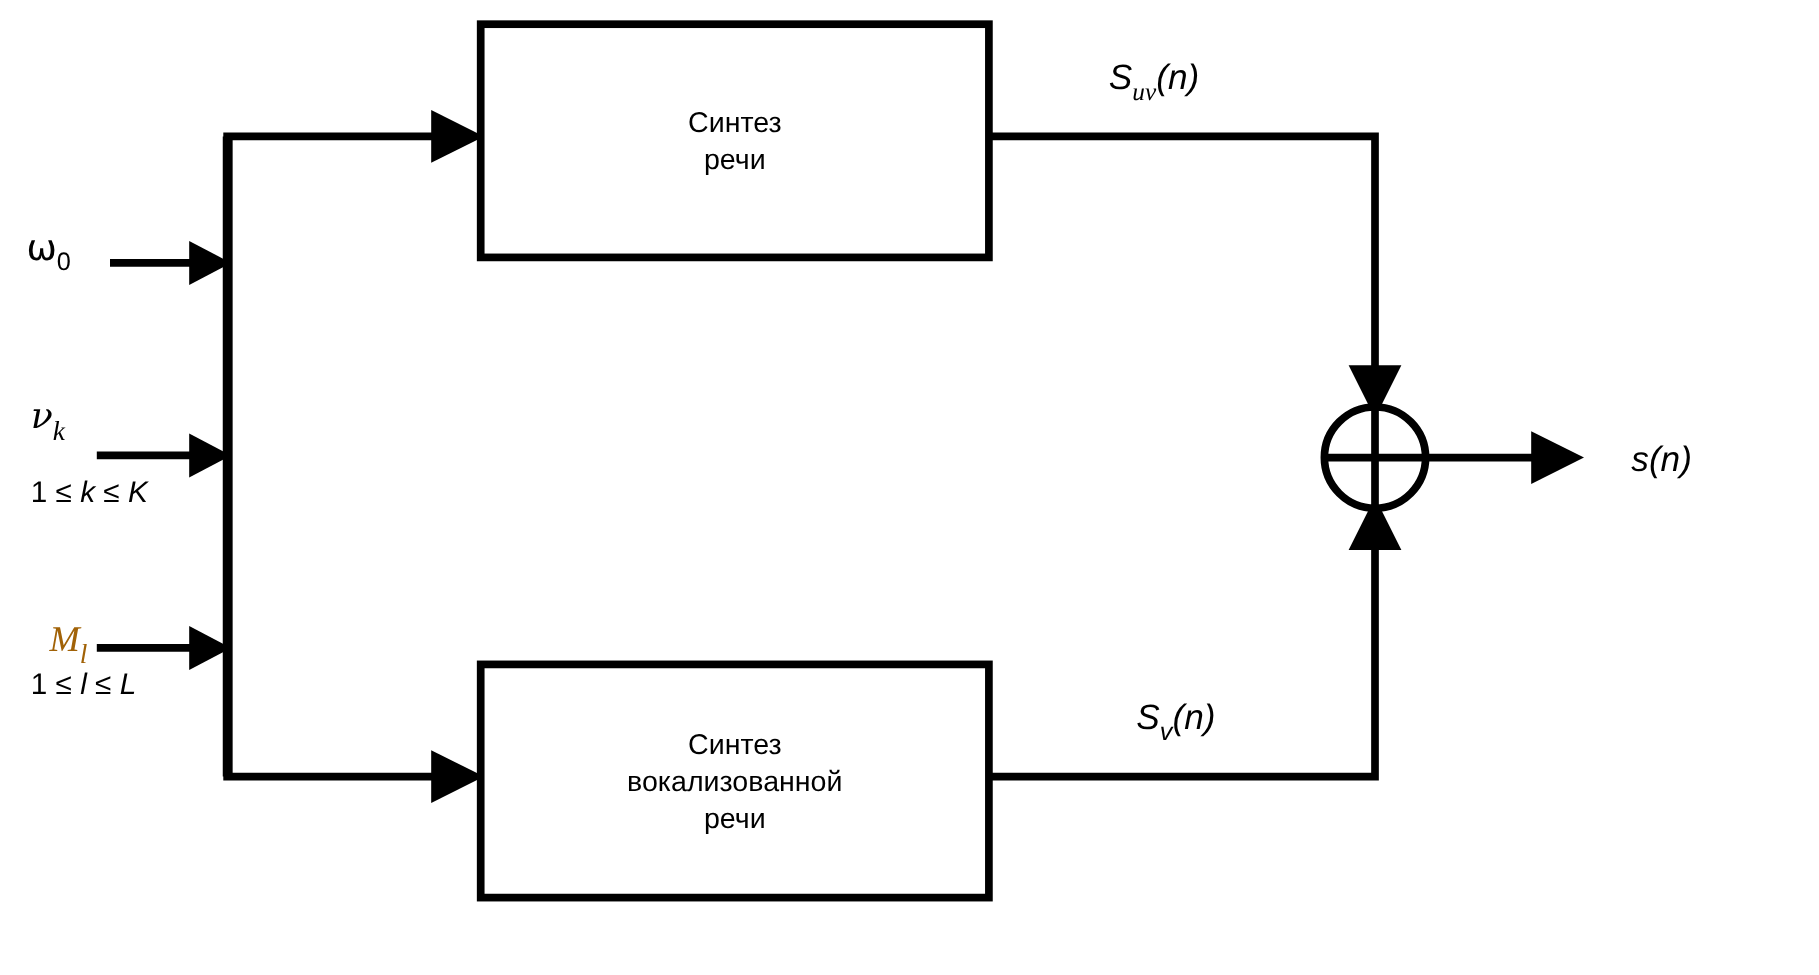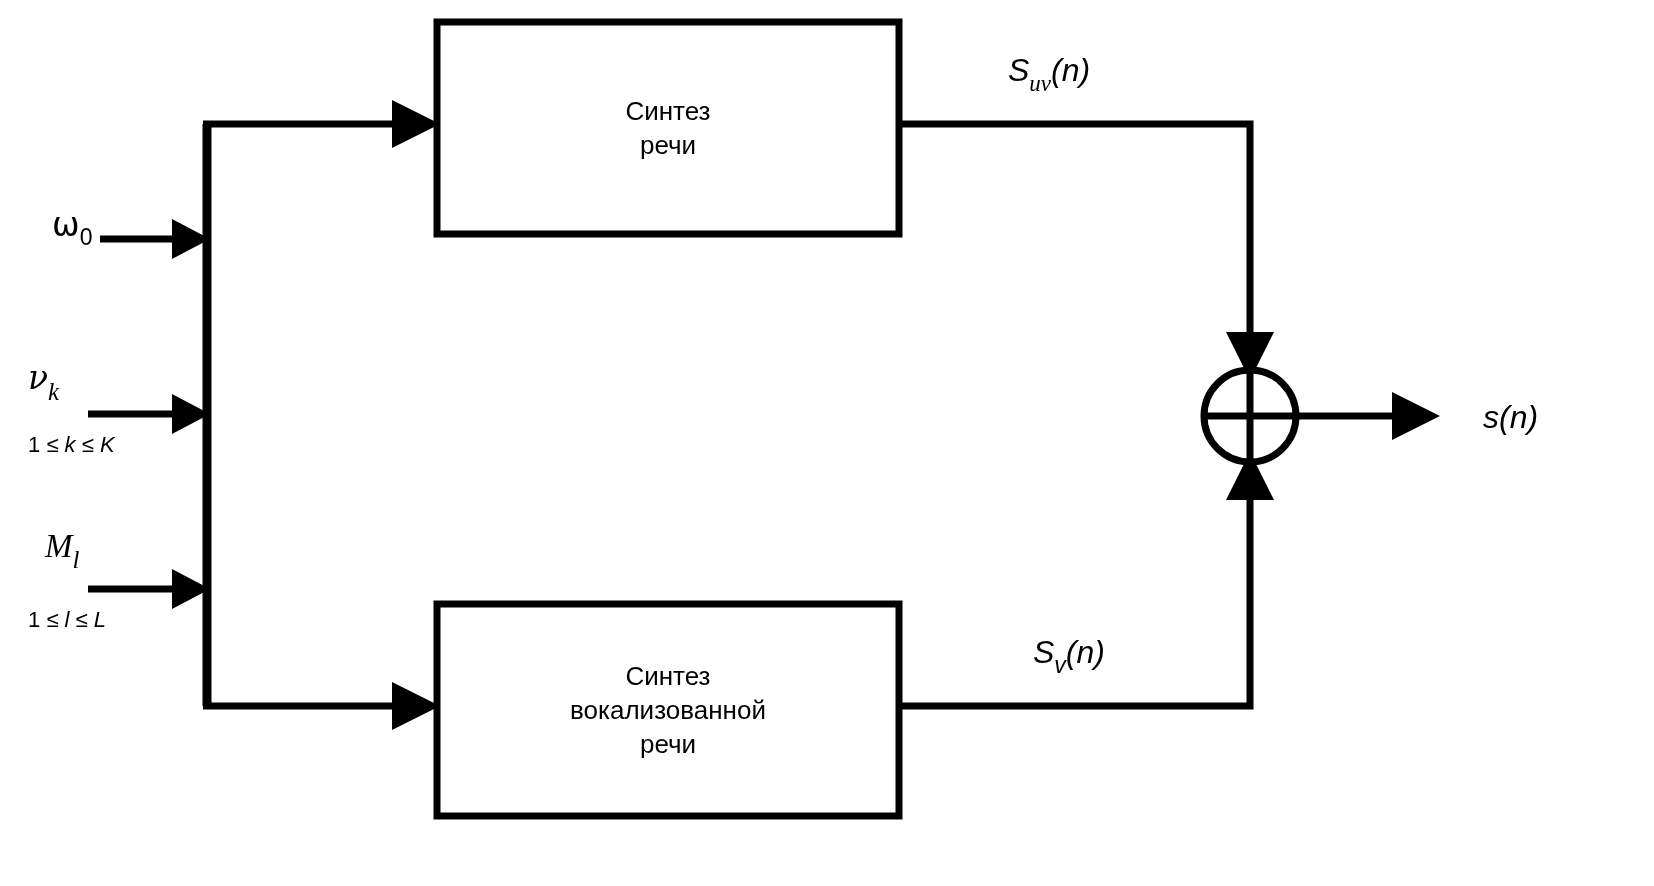--- a/index.html
+++ b/index.html
@@ -49,21 +49,21 @@
   }
   .sum-cross {
     stroke: #000000;
     stroke-width: 7;
   }
   .arrowhead {
     fill: #000000;
   }
   .range-label {
     font-family: "Liberation Sans", sans-serif;
-    font-size: 22px;
+    font-size: 27px;
     fill: #000000;
   }
   .range-label .rl-it {
     font-style: italic;
   }
 </style>
 </head>
 <body>
 
 <div id="diagram-root">
@@ -132,33 +132,33 @@
   </div>
 
   <div style="position:absolute; left:437px; top:604px; width:462px; height:212px;
               display:flex; flex-direction:column; align-items:center; justify-content:center;
               line-height:1.32; font-size:26px; color:#000; pointer-events:none;">
     <div>Синтез</div>
     <div>вокализованной</div>
     <div>речи</div>
   </div>
 
-  <div style="position:absolute; left:52px; top:205px; color:#000; pointer-events:none;">
+  <div style="position:absolute; left:24px; top:205px; color:#000; pointer-events:none;">
     <span style="font-size:33px; font-family:'DejaVu Sans', sans-serif;">ω</span><span style="font-size:23px; position:relative; top:9px; font-family:'Liberation Sans', sans-serif;">0</span>
   </div>
 
   <div style="position:absolute; left:28px; top:358px; color:#000; pointer-events:none;text-align:center;">
     <span style="font-size:33px; font-style:italic; font-family:'DejaVu Serif', serif;">ν</span><span style="font-size:25px; font-style:italic; position:relative; top:11px; font-family:'Liberation Serif', serif;">k</span>
   </div>
 
   <div class="range-label" style="position:absolute; left:28px; top:432px; white-space:nowrap; color:#000; pointer-events:none;">
     <span>1</span>&nbsp;<span>≤</span>&nbsp;<span class="rl-it">k</span>&nbsp;<span>≤</span>&nbsp;<span class="rl-it">K</span>
   </div>
 
-  <div style="position:absolute; left:45px; top:528px; color:#000000; pointer-events:none;">
+  <div style="position:absolute; left:45px; top:564px; color:#a16207; pointer-events:none;">
     <span style="font-size:33px; font-style:italic; font-family:'Liberation Serif', serif;">M</span><span style="font-size:25px; font-style:italic; position:relative; top:11px; font-family:'Liberation Serif', serif;">l</span>
   </div>
 
   <div class="range-label" style="position:absolute; left:28px; top:607px; white-space:nowrap; color:#000; pointer-events:none;">
     <span>1</span>&nbsp;<span>≤</span>&nbsp;<span class="rl-it">l</span>&nbsp;<span>≤</span>&nbsp;<span class="rl-it">L</span>
   </div>
 
   <div style="position:absolute; left:1008px; top:52px; white-space:nowrap; color:#000; pointer-events:none;">
     <span style="font-size:32px; font-style:italic; font-family:'Liberation Sans', sans-serif;">S</span><span style="font-size:23px; font-style:italic; position:relative; top:10px; font-family:Liberation Serif, serif;">uv</span><span style="font-size:32px; font-style:italic; font-family:'Liberation Sans', sans-serif;">(n)</span>
   </div>

